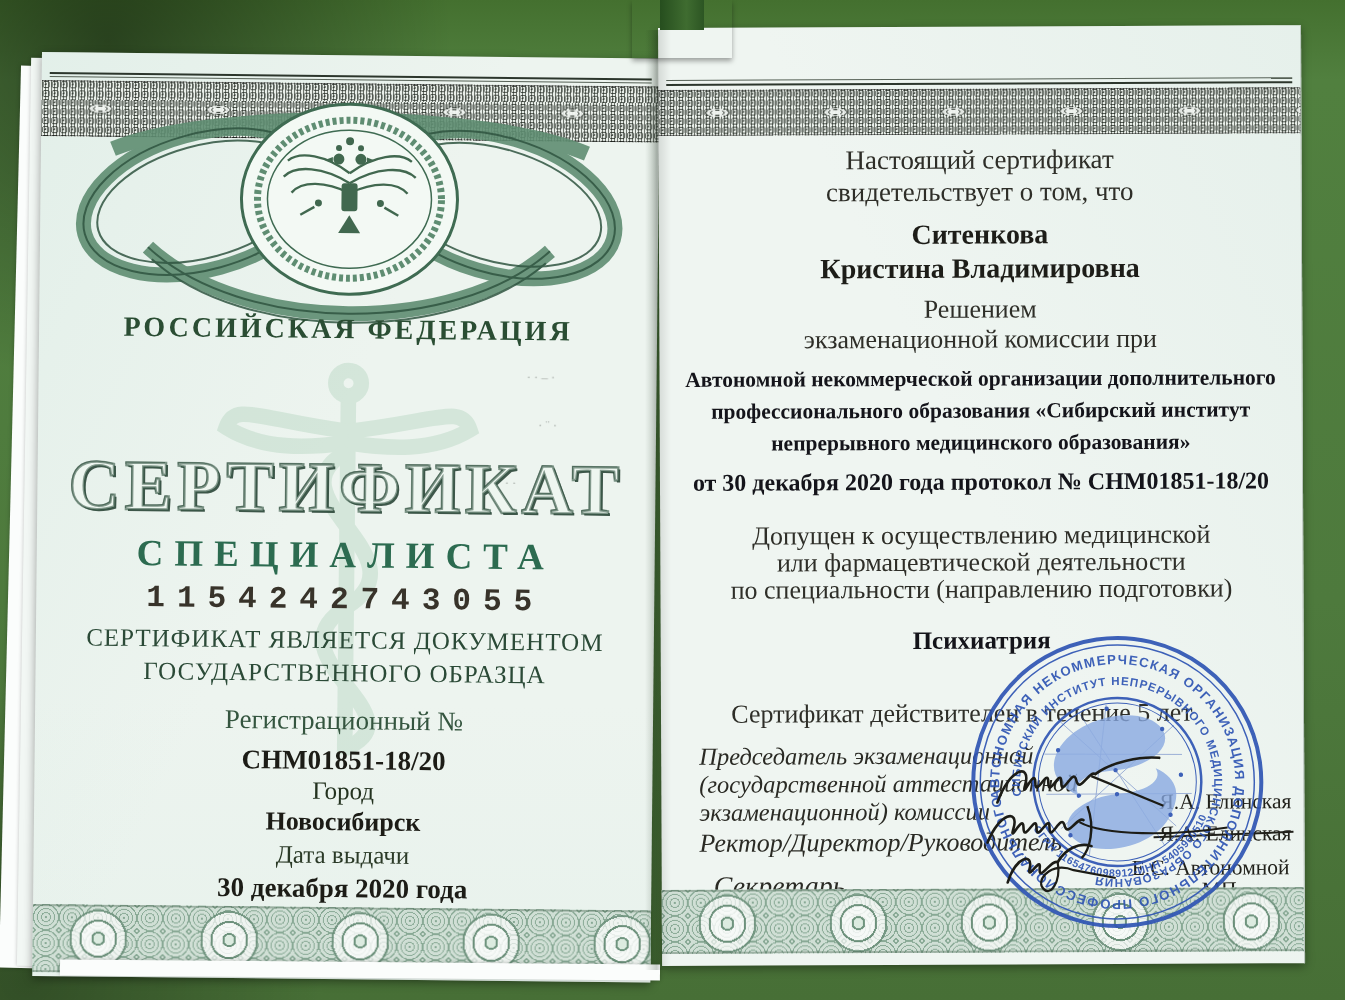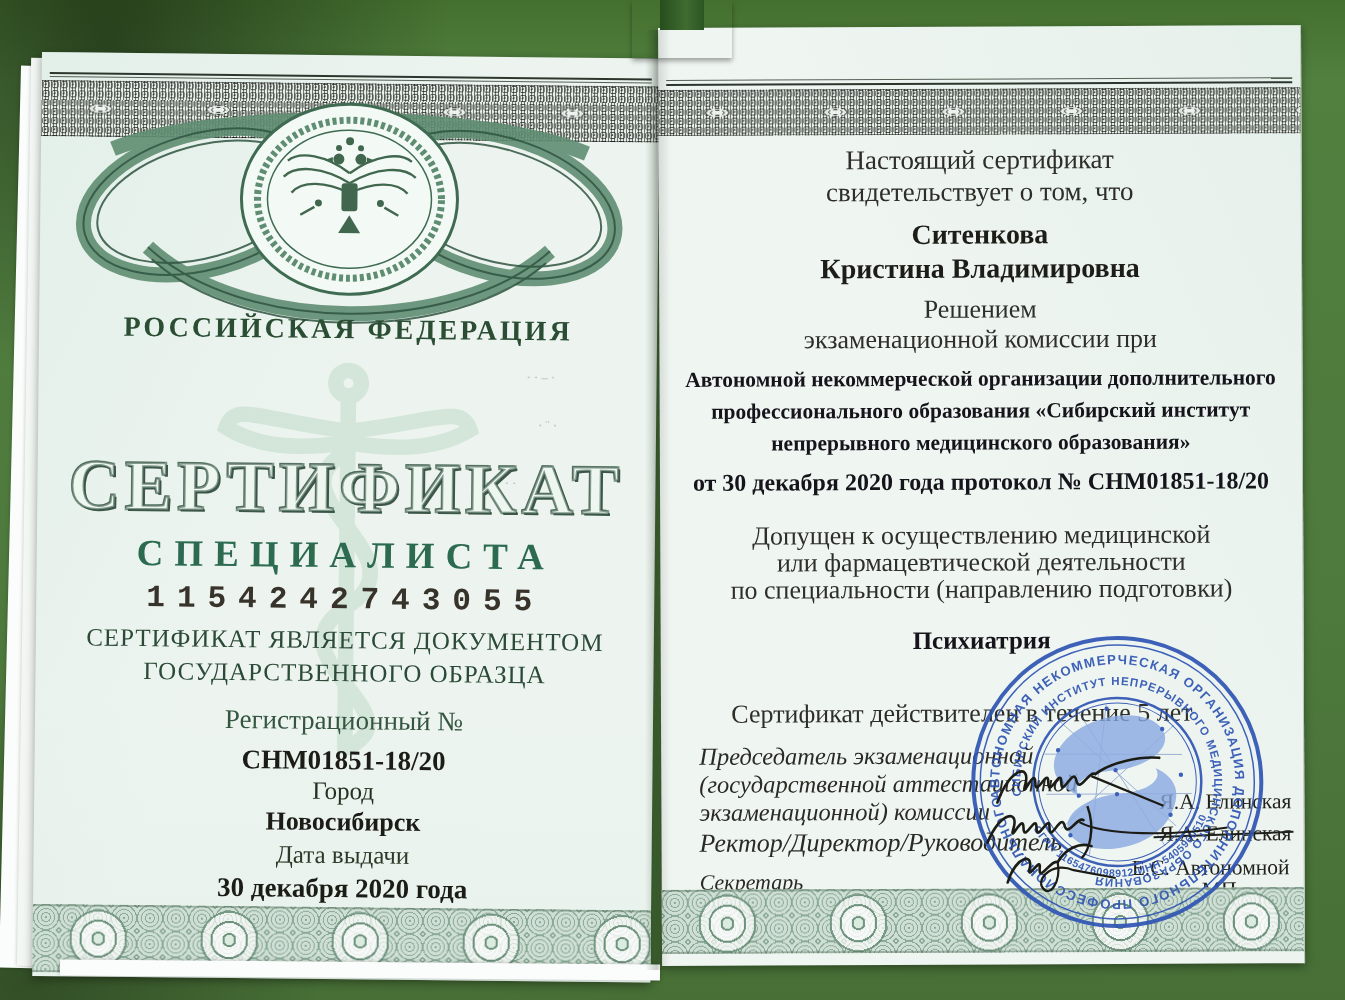--- a/index.html
+++ b/index.html
@@ -201,21 +201,21 @@
   <div class="c rp-text" style="top:548px;font-size:26px">по специальности (направлению подготовки)</div>
 
   <div class="c" style="top:600px;font-size:25px;font-weight:bold;color:#14141a">Психиатрия</div>
 
   <div class="c rp-text" style="top:672px;font-size:26px;left:-40px">Сертификат действителен в течение 5 лет</div>
 
   <div class="italic-lbl" style="position:absolute;left:38px;top:714px">Председатель экзаменационной</div>
   <div class="italic-lbl" style="position:absolute;left:38px;top:742px">(государственной аттестационной</div>
   <div class="italic-lbl" style="position:absolute;left:38px;top:770px">экзаменационной) комиссии</div>
   <div class="italic-lbl" style="position:absolute;left:38px;top:800px;font-size:26px">Ректор/Директор/Руководитель</div>
-  <div class="italic-lbl" style="position:absolute;left:38px;top:842px;font-size:22px">Секретарь</div>
+  <div class="italic-lbl" style="position:absolute;left:52px;top:842px;font-size:28px">Секретарь</div>
 
   <svg style="position:absolute;left:330px;top:728px;z-index:10" width="190" height="70" viewBox="0 0 190 70">
     <path d="M6,48 C18,14 40,8 34,30 C29,48 44,12 44,28 C44,45 57,12 57,28 C57,45 70,12 70,28 C70,45 82,12 85,26 C88,40 98,16 104,20 C120,8 150,2 168,4" fill="none" stroke="#1c1c16" stroke-width="2.6" stroke-linecap="round"></path>
     <path d="M100,22 L172,52" fill="none" stroke="#1c1c16" stroke-width="2.2"></path>
   </svg>
   <svg style="position:absolute;left:322px;top:776px;z-index:10" width="250" height="60" viewBox="0 0 250 60">
     <path d="M4,40 C16,10 36,6 30,26 C25,43 40,10 40,25 C40,42 53,10 53,25 C53,42 66,10 66,25 C66,42 78,10 81,23 C84,36 94,14 100,18" fill="none" stroke="#1c1c16" stroke-width="2.6" stroke-linecap="round"></path>
     <path d="M96,20 C120,34 190,34 244,26" fill="none" stroke="#1c1c16" stroke-width="2.2"></path>
     <path d="M104,4 C112,26 106,48 98,56" fill="none" stroke="#1c1c16" stroke-width="2.4"></path>
   </svg>

